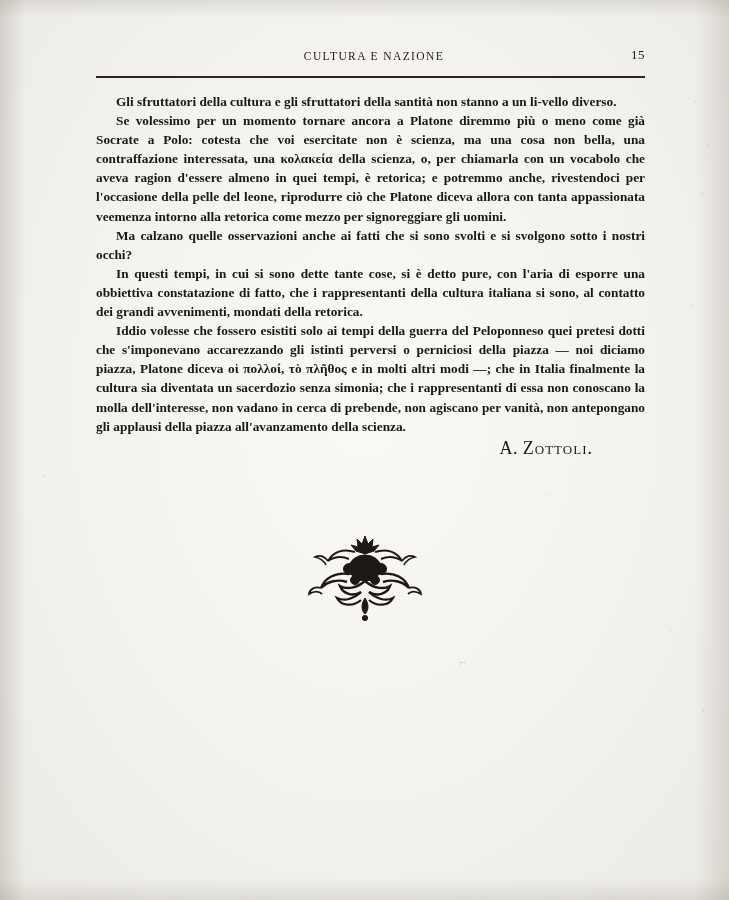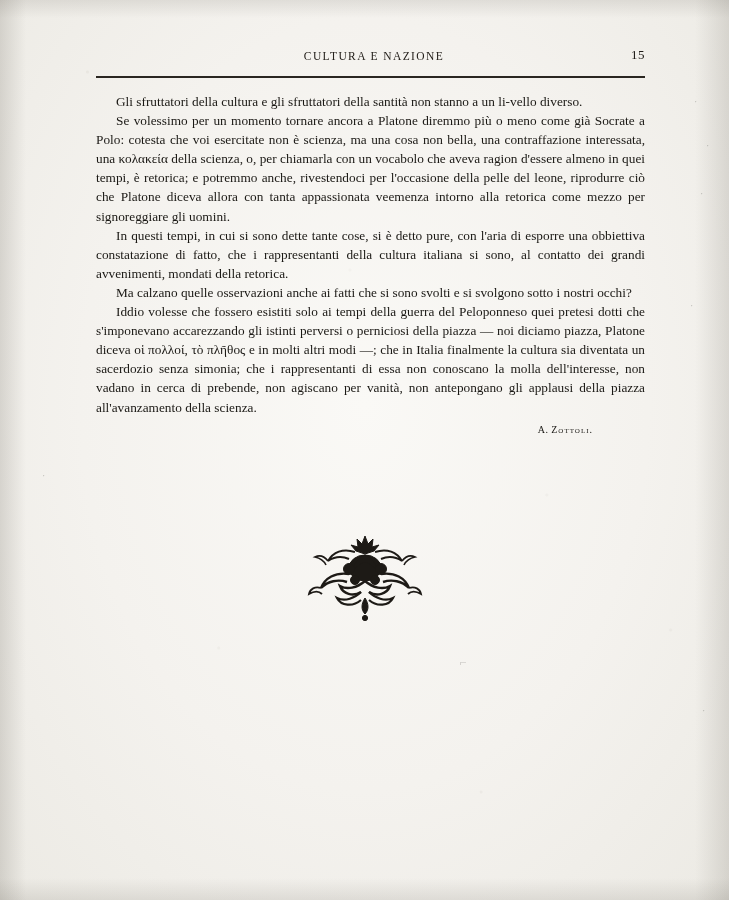--- a/index.html
+++ b/index.html
@@ -106,27 +106,28 @@
     font-size: 13.3px;
     line-height: 19.1px;
     text-align: justify;
     color: #1a1814;
   }
   .textblock p {
     margin: 0;
     text-indent: 20px;
     -webkit-hyphens: manual;
     hyphens: manual;
+    font-weight: bold;
   }
 
   .signature {
     margin-top: 3px;
     text-align: right;
     padding-right: 52px;
-    font-size: 10px;
+    font-size: 18px;
     letter-spacing: .4px;
   }
   .signature .sc {
     font-variant: small-caps;
     letter-spacing: 1px;
   }
 
   
   .ornament {
     position: absolute;
@@ -159,22 +160,22 @@
   <div class="running-head">
     <div class="rh-title">CULTURA E NAZIONE</div>
     <div class="rh-folio">15</div>
   </div>
 
   <div class="rule"></div>
 
   <div class="textblock">
     <p>Gli sfruttatori della cultura e gli sfruttatori della santità non stanno a un li-vello diverso.</p>
     <p>Se volessimo per un momento tornare ancora a Platone diremmo più o meno come già Socrate a Polo: cotesta che voi esercitate non è scienza, ma una cosa non bella, una contraffazione interessata, una κολακεία della scienza, o, per chiamarla con un vocabolo che aveva ragion d'essere almeno in quei tempi, è retorica; e potremmo anche, rivestendoci per l'occasione della pelle del leone, riprodurre ciò che Platone diceva allora con tanta appassionata veemenza intorno alla retorica come mezzo per signoreggiare gli uomini.</p>
+    <p>Ma calzano quelle osservazioni anche ai fatti che si sono svolti e si svolgono sotto i nostri occhi?</p>
     <p>In questi tempi, in cui si sono dette tante cose, si è detto pure, con l'aria di esporre una obbiettiva constatazione di fatto, che i rappresentanti della cultura italiana si sono, al contatto dei grandi avvenimenti, mondati della retorica.</p>
-    <p>Ma calzano quelle osservazioni anche ai fatti che si sono svolti e si svolgono sotto i nostri occhi?</p>
     <p>Iddio volesse che fossero esistiti solo ai tempi della guerra del Peloponneso quei pretesi dotti che s'imponevano accarezzando gli istinti perversi o perniciosi della piazza — noi diciamo piazza, Platone diceva οἱ πολλοί, τὸ πλῆθος e in molti altri modi —; che in Italia finalmente la cultura sia diventata un sacerdozio senza simonia; che i rappresentanti di essa non conoscano la molla dell'interesse, non vadano in cerca di prebende, non agiscano per vanità, non antepongano gli applausi della piazza all'avanzamento della scienza.</p>
 
     <div class="signature">
       <span>A.</span>
       <span class="sc">Zottoli.</span>
     </div>
   </div>
 
   <div class="ornament">
     <svg width="140" height="100" viewBox="0 0 140 100" aria-hidden="true">

